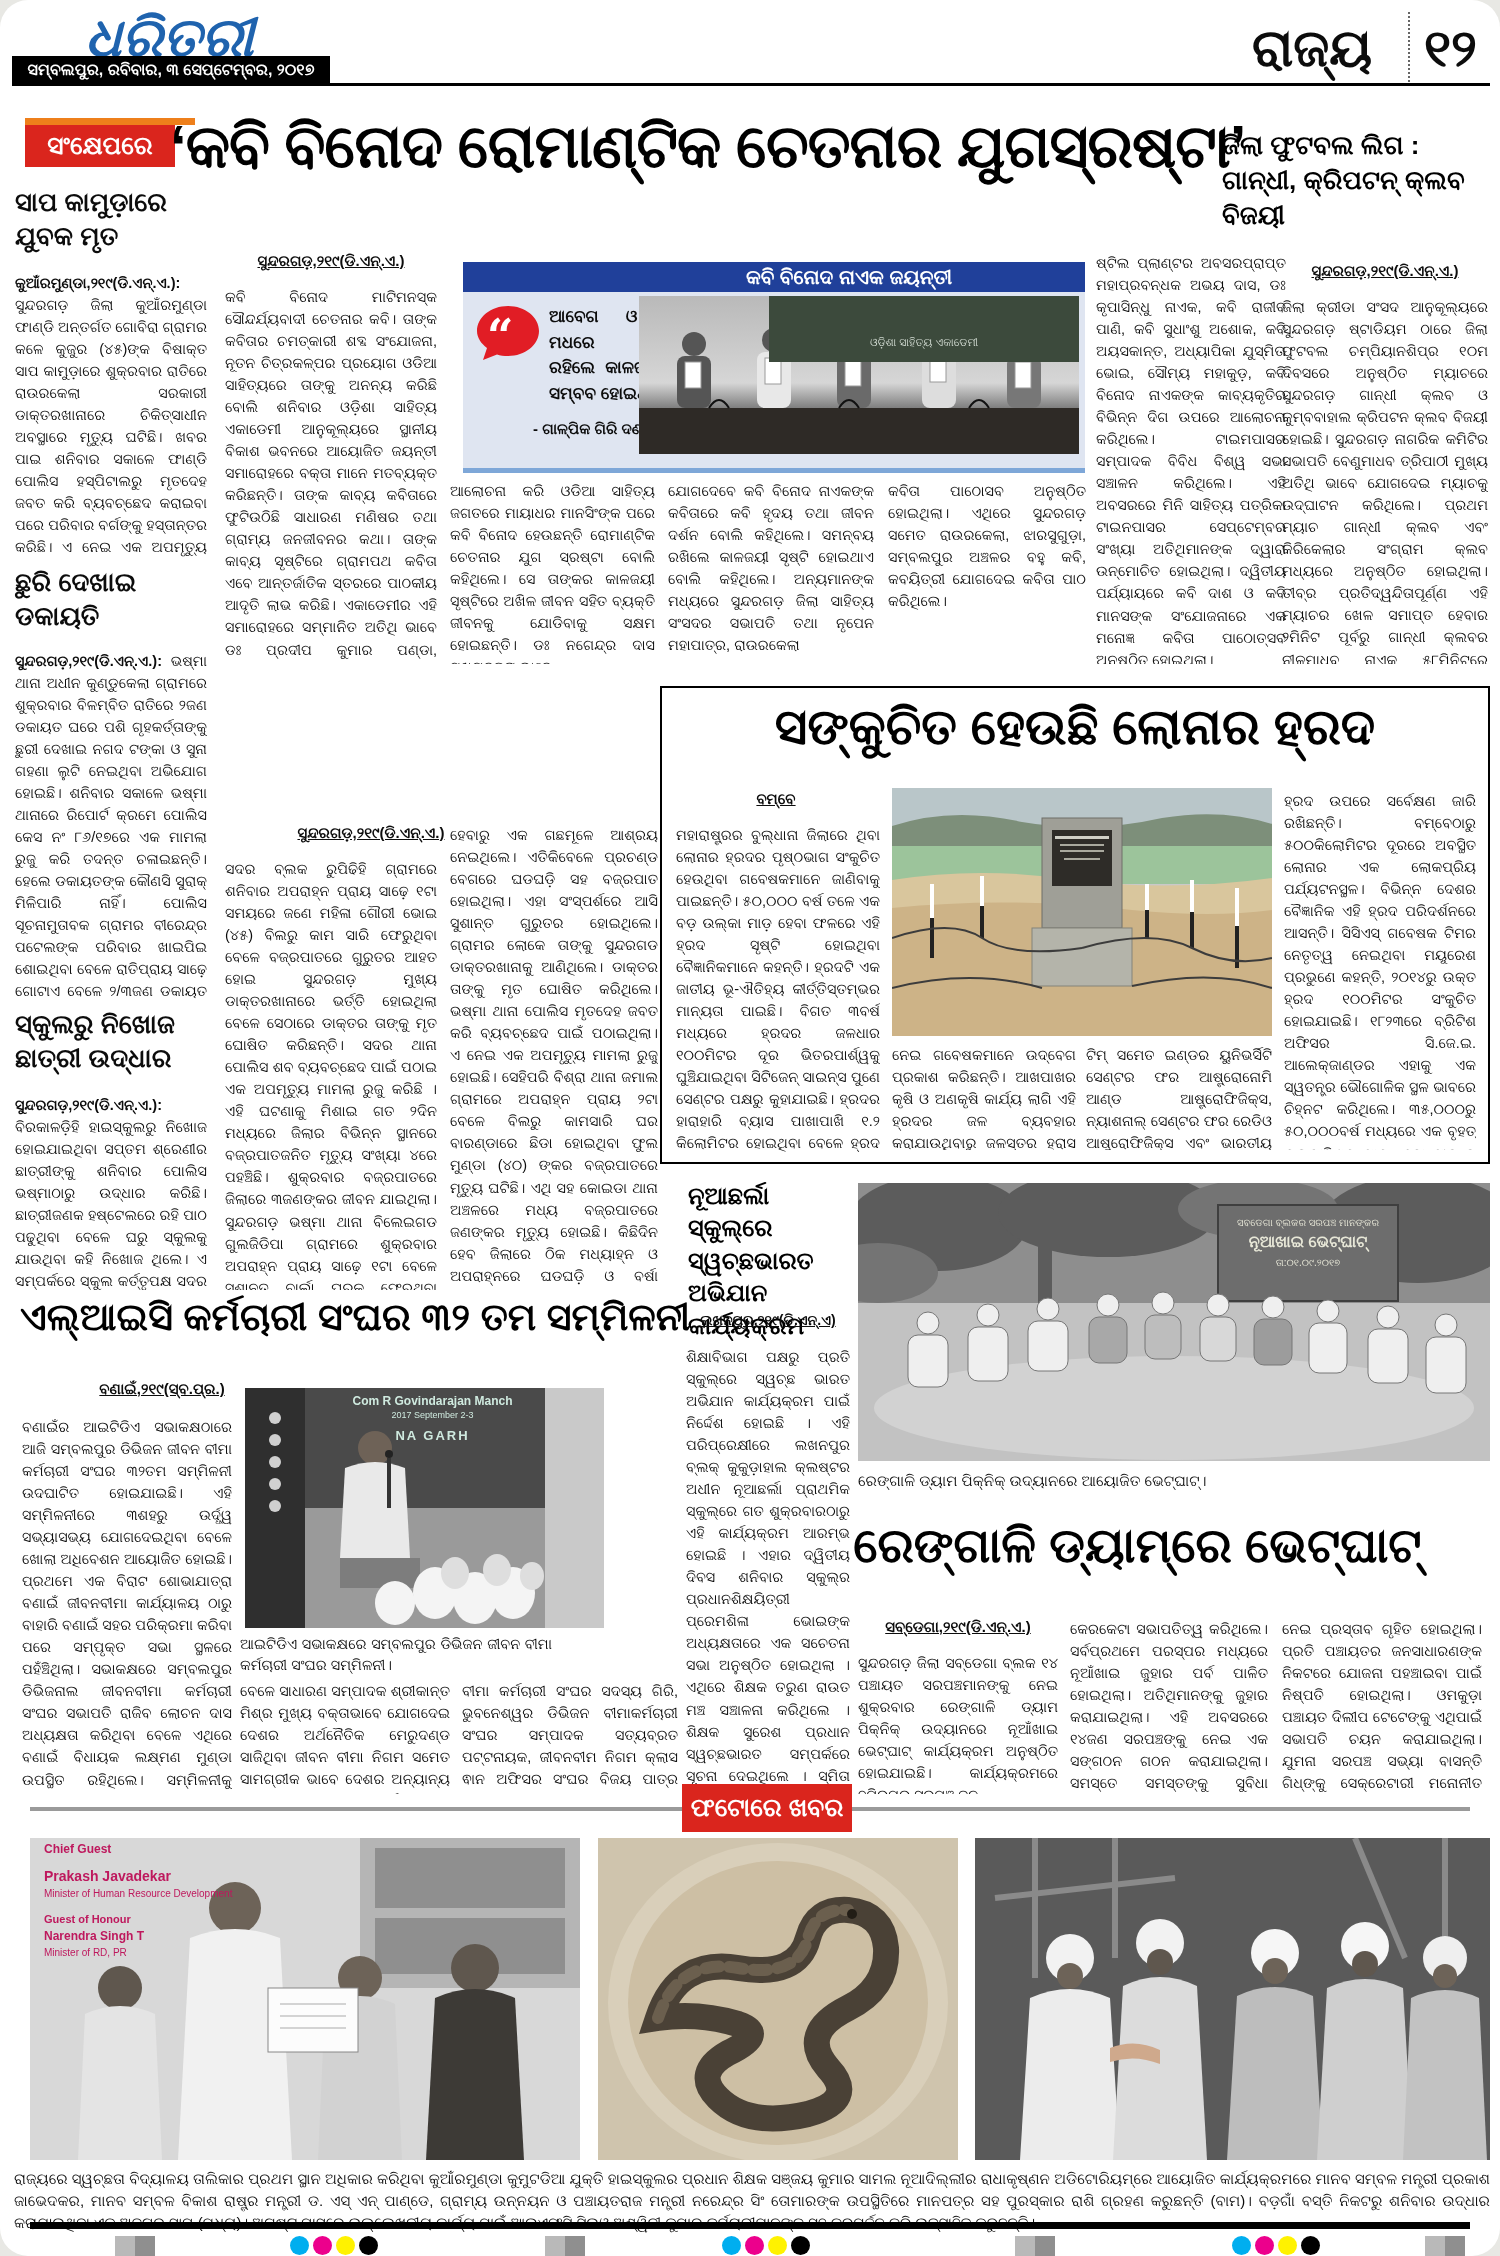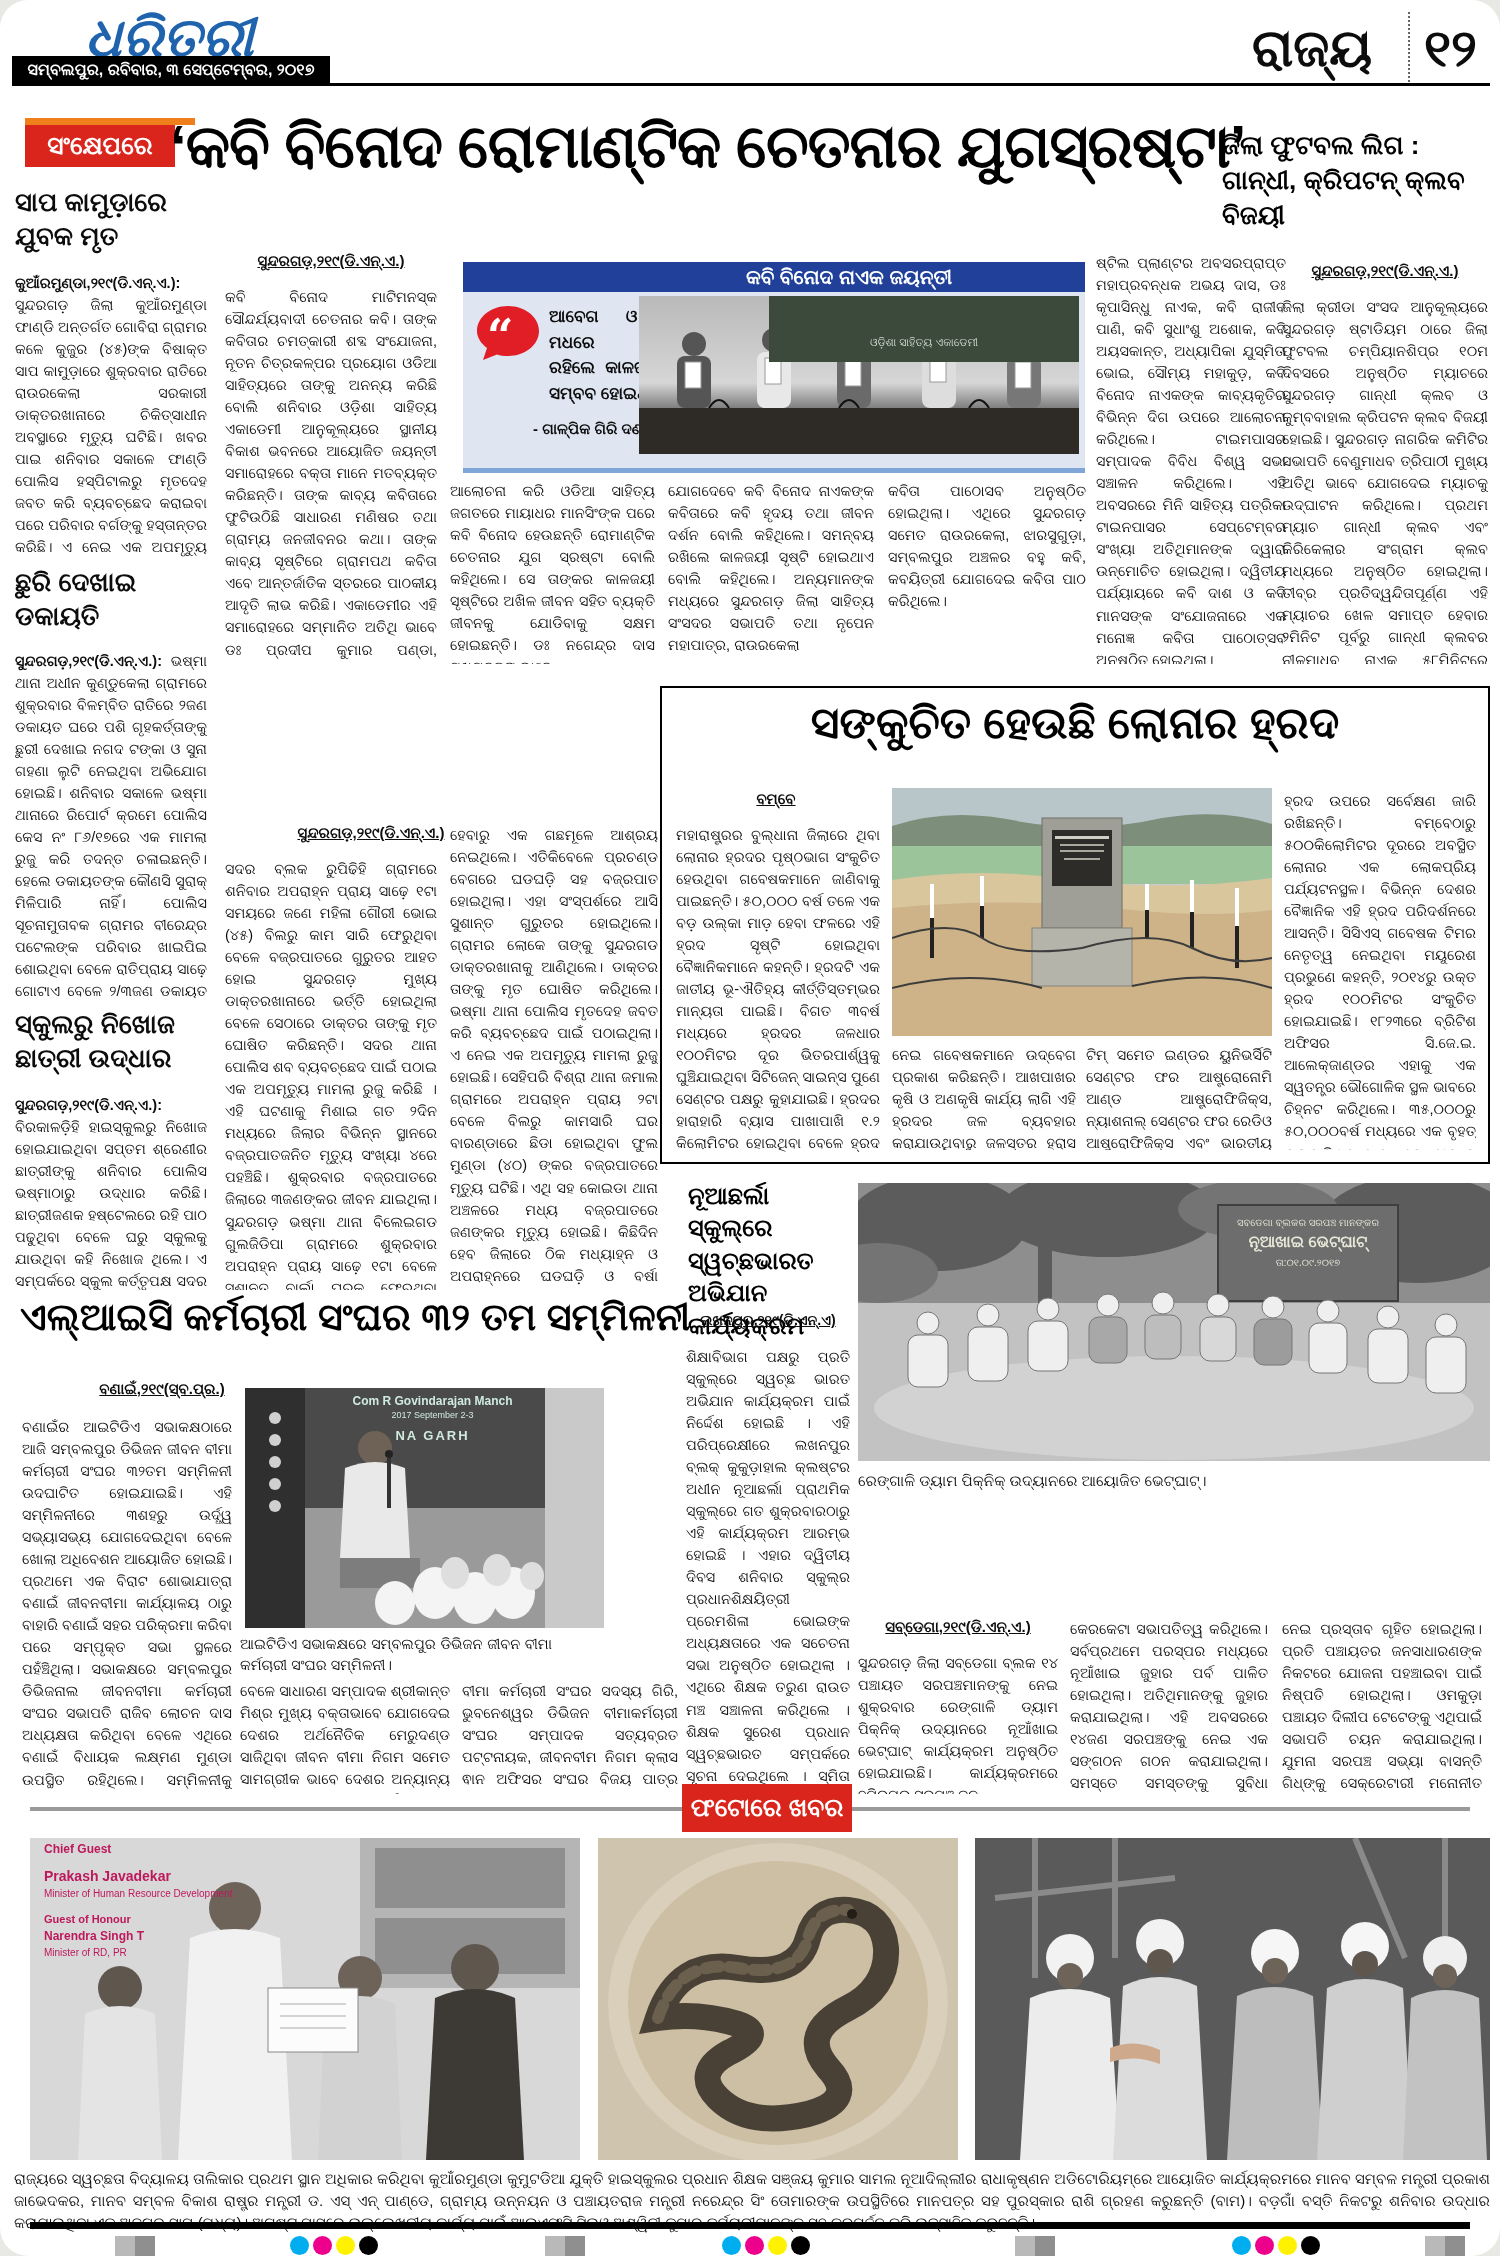--- a/index.html
+++ b/index.html
@@ -101,21 +101,21 @@
     <div>ଗାନ୍ଧୀ, କ୍ରିପଟନ୍ କ୍ଲବ ବିଜୟୀ</div>
   </div>
   <div class="abs dateline" style="left:1282px;top:262px;width:206px;">ସୁନ୍ଦରଗଡ଼,୨୧୯(ଡି.ଏନ୍.ଏ.)</div>
   <div class="abs body-text" style="left:1282px;top:296px;width:206px;height:368px;">ଜିଲା କ୍ରୀଡା ସଂସଦ ଆନୁକୂଲ୍ୟରେ ସୁନ୍ଦରଗଡ଼ ଷ୍ଟାଡିୟମ ଠାରେ ଜିଲା ଫୁଟବଲ ଚମ୍ପିୟାନଶିପ୍‌ର ୧୦ମ ଦିବସରେ ଅନୁଷ୍ଠିତ ମ୍ୟାଚରେ ସୁନ୍ଦରଗଡ଼ ଗାନ୍ଧୀ କ୍ଲବ ଓ କୁମ୍ବବାହାଲ କ୍ରିପଟନ କ୍ଲବ ବିଜୟୀ ହୋଇଛି। ସୁନ୍ଦରଗଡ଼ ନାଗରିକ କମିଟିର ସଭାପତି ବେଣୁମାଧବ ତ୍ରିପାଠୀ ମୁଖ୍ୟ ଅତିଥି ଭାବେ ଯୋଗଦେଇ ମ୍ୟାଚକୁ ଉଦ୍‌ଘାଟନ କରିଥିଲେ। ପ୍ରଥମ ମ୍ୟାଚ ଗାନ୍ଧୀ କ୍ଲବ ଏବଂ କିରିକେଲାର ସଂଗ୍ରାମ କ୍ଲବ ମଧ୍ୟରେ ଅନୁଷ୍ଠିତ ହୋଇଥିଲା। ତୀବ୍ର ପ୍ରତିଦ୍ୱନ୍ଦିତାପୂର୍ଣ୍ଣ ଏହି ମ୍ୟାଚର ଖେଳ ସମାପ୍ତ ହେବାର ୨ମିନିଟ ପୂର୍ବରୁ ଗାନ୍ଧୀ କ୍ଲବର ନୀଳମାଧବ ନାଏକ ୫୮ମିନିଟରେ ଗୋଟିଏ ଗୋଲ ଦେଇ ଦଳକୁ ୧-୦ ଗୋଲରେ ବିଜୟୀ କରିଥିଲେ। ୨ୟ ମ୍ୟାଚ କ୍ରିପଟନ କ୍ଲବ କୁମ୍ବବାହାଲ ଓ ଯୁବଜ୍ୟୋତି କ୍ଲବ ମସ୍ନିକାନୀ ମଧ୍ୟରେ ହୋଇଥିଲା। କୁମ୍ବବାହାଲ ଦଳ ୪-୦ ଗୋଲରେ ବିଜୟୀ ହୋଇଛି ।</div>
 
   <div class="abs dateline" style="left:265px;top:824px;width:212px;">ସୁନ୍ଦରଗଡ଼,୨୧୯(ଡି.ଏନ୍.ଏ.)</div>
   <div class="abs body-text" style="left:225px;top:858px;width:212px;height:432px;">ସଦର ବ୍ଲକ ରୁପିଢିହି ଗ୍ରାମରେ ଶନିବାର ଅପରାହ୍ନ ପ୍ରାୟ ସାଢ଼େ ୧ଟା ସମୟରେ ଜଣେ ମହିଳା ଗୌରୀ ଭୋଇ (୪୫) ବିଲରୁ କାମ ସାରି ଫେରୁଥିବା ବେଳେ ବଜ୍ରପାତରେ ଗୁରୁତର ଆହତ ହୋଇ ସୁନ୍ଦରଗଡ଼ ମୁଖ୍ୟ ଡାକ୍ତରଖାନାରେ ଭର୍ତ୍ତି ହୋଇଥିଲା ବେଳେ ସେଠାରେ ଡାକ୍ତର ତାଙ୍କୁ ମୃତ ଘୋଷିତ କରିଛନ୍ତି। ସଦର ଥାନା ପୋଲିସ ଶବ ବ୍ୟବଚ୍ଛେଦ ପାଇଁ ପଠାଇ ଏକ ଅପମୃତ୍ୟୁ ମାମଲା ରୁଜୁ କରିଛି । ଏହି ଘଟଣାକୁ ମିଶାଇ ଗତ ୨ଦିନ ମଧ୍ୟରେ ଜିଲାର ବିଭିନ୍ନ ସ୍ଥାନରେ ବଜ୍ରପାତଜନିତ ମୃତ୍ୟୁ ସଂଖ୍ୟା ୪ରେ ପହଞ୍ଚିଛି। ଶୁକ୍ରବାର ବଜ୍ରପାତରେ ଜିଲାରେ ୩ଜଣଙ୍କର ଜୀବନ ଯାଇଥିଲା। ସୁନ୍ଦରଗଡ଼ ଭଷ୍ମା ଥାନା ବିଲେଇଗଡ ଗୁଲଜିଡିପା ଗ୍ରାମରେ ଶୁକ୍ରବାର ଅପରାହ୍ନ ପ୍ରାୟ ସାଢ଼େ ୧ଟା ବେଳେ ସୁଶାନ୍ତ ବାର୍ଲା ଘରକୁ ଫେରୁଥିବା ସମୟରେ ବର୍ଷା</div>
   <div class="abs body-text" style="left:450px;top:824px;width:208px;height:466px;">ହେବାରୁ ଏକ ଗଛମୂଳେ ଆଶ୍ରୟ ନେଇଥିଲେ। ଏତିକିବେଳେ ପ୍ରଚଣ୍ଡ ବେଗରେ ଘଡଘଡ଼ି ସହ ବଜ୍ରପାତ ହୋଇଥିଲା। ଏହା ସଂସ୍ପର୍ଶରେ ଆସି ସୁଶାନ୍ତ ଗୁରୁତର ହୋଇଥିଲେ। ଗ୍ରାମର ଲୋକେ ତାଙ୍କୁ ସୁନ୍ଦରଗଡ ଡାକ୍ତରଖାନାକୁ ଆଣିଥିଲେ। ଡାକ୍ତର ତାଙ୍କୁ ମୃତ ଘୋଷିତ କରିଥିଲେ। ଭଷ୍ମା ଥାନା ପୋଲିସ ମୃତଦେହ ଜବତ କରି ବ୍ୟବଚ୍ଛେଦ ପାଇଁ ପଠାଇଥିଲା। ଏ ନେଇ ଏକ ଅପମୃତ୍ୟୁ ମାମଲା ରୁଜୁ ହୋଇଛି। ସେହିପରି ବିଶ୍ରା ଥାନା ଜମାଲ ଗ୍ରାମରେ ଅପରାହ୍ନ ପ୍ରାୟ ୨ଟା ବେଳେ ବିଲରୁ କାମସାରି ଘର ବାରଣ୍ଡାରେ ଛିଡା ହୋଇଥିବା ଫୁଲ ମୁଣ୍ଡା (୪୦) ଙ୍କର ବଜ୍ରପାତରେ ମୃତ୍ୟୁ ଘଟିଛି। ଏଥି ସହ କୋଇଡା ଥାନା ଅଞ୍ଚଳରେ ମଧ୍ୟ ବଜ୍ରପାତରେ ଜଣଙ୍କର ମୃତ୍ୟୁ ହୋଇଛି। କିଛିଦିନ ହେବ ଜିଲାରେ ଠିକ ମଧ୍ୟାହ୍ନ ଓ ଅପରାହ୍ନରେ ଘଡଘଡ଼ି ଓ ବର୍ଷା ହେଉଥିବା ବେଳେ ବଜ୍ରପାତ ଆଶଙ୍କା ନେଇ ଲୋକେ ଆତଙ୍କିତ ହେଉଛନ୍ତି।</div>
 
   <div class="abs" style="left:660px;top:686px;width:830px;height:478px;border:2px solid #000;box-sizing:border-box;">
-    <div class="abs head" style="left:0;top:10px;width:826px;font-size:44px;text-align:center;">ସଙ୍କୁଚିତ ହେଉଛି ଲୋନାର ହ୍ରଦ</div>
+    <div class="abs head" style="left:0;top:10px;width:826px;font-size:50px;text-align:center;">ସଙ୍କୁଚିତ ହେଉଛି ଲୋନାର ହ୍ରଦ</div>
     <div class="abs dateline" style="left:14px;top:102px;width:200px;">ବମ୍ବେ</div>
     <div class="abs body-text" style="left:14px;top:136px;width:204px;height:328px;">ମହାରାଷ୍ଟ୍ରର ବୁଲ୍‌ଧାନା ଜିଲାରେ ଥିବା ଲୋନାର ହ୍ରଦର ପୃଷ୍ଠଭାଗ ସଂକୁଚିତ ହେଉଥିବା ଗବେଷକମାନେ ଜାଣିବାକୁ ପାଇଛନ୍ତି। ୫୦,୦୦୦ ବର୍ଷ ତଳେ ଏକ ବଡ଼ ଉଲ୍କା ମାଡ଼ ହେବା ଫଳରେ ଏହି ହ୍ରଦ ସୃଷ୍ଟି ହୋଇଥିବା ବୈଜ୍ଞାନିକମାନେ କହନ୍ତି। ହ୍ରଦଟି ଏକ ଜାତୀୟ ଭୂ-ଐତିହ୍ୟ କୀର୍ତ୍ତିସ୍ତମ୍ଭର ମାନ୍ୟତା ପାଇଛି। ବିଗତ ୩ବର୍ଷ ମଧ୍ୟରେ ହ୍ରଦର ଜଳଧାର ୧୦୦ମିଟର ଦୂର ଭିତରପାର୍ଶ୍ୱକୁ ଘୁଞ୍ଚିଯାଇଥିବା ସିଟିଜେନ୍ ସାଇନ୍ସ ପୁଣେ ସେଣ୍ଟର ପକ୍ଷରୁ କୁହାଯାଇଛି। ହ୍ରଦର ହାରାହାରି ବ୍ୟାସ ପାଖାପାଖି ୧.୨ କିଲୋମିଟର ହୋଇଥିବା ବେଳେ ହ୍ରଦ ସଂକୁଚିତ ହେଉଥିବା</div>
 
     <div class="abs photo" style="left:230px;top:100px;width:380px;height:248px;">
       <svg width="380" height="248" viewBox="0 0 380 248">
         <rect width="380" height="60" fill="#b9c6c9"></rect>
         <path d="M0 60 L0 38 Q60 18 130 34 Q200 46 270 30 Q330 20 380 36 L380 60 Z" fill="#7d8f7a"></path>
         <rect x="0" y="58" width="380" height="38" fill="#9cc49b"></rect>
         <path d="M0 92 Q90 78 180 92 Q280 104 380 90 L380 248 L0 248 Z" fill="#d9c69d"></path>
         <path d="M0 120 Q120 108 240 122 Q320 130 380 122 L380 248 L0 248 Z" fill="#cdb387"></path>
@@ -197,20 +197,21 @@
       </g>
     </svg>
     <div class="abs" style="left:362px;top:26px;width:176px;height:88px;color:#e8e8d8;text-align:center;">
       <div style="font-size:10px;margin-top:8px;">ସବଡେଗା ବ୍ଲକର ସରପଞ୍ଚ ମାନଙ୍କର</div>
       <div style="font-size:16px;font-weight:bold;margin-top:4px;">ନୂଆଖାଇ ଭେଟ୍‌ଘାଟ୍</div>
       <div style="font-size:10px;margin-top:6px;">ତା:୦୧.୦୯.୨୦୧୭</div>
     </div>
   </div>
   <div class="abs caption" style="left:858px;top:1470px;width:632px;">ରେଙ୍ଗାଳି ଡ୍ୟାମ ପିକ୍‌ନିକ୍ ଉଦ୍ୟାନରେ ଆୟୋଜିତ ଭେଟ୍‌ଘାଟ୍।</div>
 
+  <div class="abs head" style="left:785px;top:1518px;width:705px;font-size:48px;text-align:center;white-space:nowrap;">ରେଙ୍ଗାଳି ଡ୍ୟାମ୍‌ରେ ଭେଟ୍‌ଘାଟ୍</div>
   <div class="abs dateline" style="left:858px;top:1618px;width:200px;">ସବ୍‌ଡେଗା,୨୧୯(ଡି.ଏନ୍.ଏ.)</div>
   <div class="abs body-text" style="left:858px;top:1652px;width:200px;height:142px;">ସୁନ୍ଦରଗଡ଼ ଜିଲା ସବ୍‌ଡେଗା ବ୍ଲକ ୧୪ ପଞ୍ଚାୟତ ସରପଞ୍ଚମାନଙ୍କୁ ନେଇ ଶୁକ୍ରବାର ରେଙ୍ଗାଳି ଡ୍ୟାମ ପିକ୍ନିକ୍ ଉଦ୍ୟାନରେ ନୂଆଁଖାଇ ଭେଟ୍‌ଘାଟ୍ କାର୍ଯ୍ୟକ୍ରମ ଅନୁଷ୍ଠିତ ହୋଇଯାଇଛି। କାର୍ଯ୍ୟକ୍ରମରେ ହମିରପୁର ସରପଞ୍ଚ ଜନ୍</div>
   <div class="abs body-text" style="left:1070px;top:1618px;width:198px;height:176px;">କେରକେଟା ସଭାପତିତ୍ୱ କରିଥିଲେ। ସର୍ବପ୍ରଥମେ ପରସ୍ପର ମଧ୍ୟରେ ନୂଆଁଖାଇ ଜୁହାର ପର୍ବ ପାଳିତ ହୋଇଥିଲା। ଅତିଥିମାନଙ୍କୁ ଜୁହାର କରାଯାଇଥିଲା। ଏହି ଅବସରରେ ୧୪ଜଣ ସରପଞ୍ଚଙ୍କୁ ନେଇ ଏକ ସଙ୍ଗଠନ ଗଠନ କରାଯାଇଥିଲା। ସମସ୍ତେ ସମସ୍ତଙ୍କୁ ସୁବିଧା ଅସୁବିଧାରେ ସହଯୋଗ କରିବା</div>
   <div class="abs body-text" style="left:1282px;top:1618px;width:200px;height:176px;">ନେଇ ପ୍ରସ୍ତାବ ଗୃହିତ ହୋଇଥିଲା। ପ୍ରତି ପଞ୍ଚାୟତର ଜନସାଧାରଣଙ୍କ ନିକଟରେ ଯୋଜନା ପହଞ୍ଚାଇବା ପାଇଁ ନିଷ୍ପତି ହୋଇଥିଲା। ଓମକୁଡ଼ା ପଞ୍ଚାୟତ ଦିଲୀପ ଟେଟେଙ୍କୁ ଏଥିପାଇଁ ସଭାପତି ଚୟନ କରାଯାଇଥିଲା। ଯୁମନା ସରପଞ୍ଚ ସଭ୍ୟା ବାସନ୍ତି ଗିଧ୍‌ଙ୍କୁ ସେକ୍ରେଟାରୀ ମନୋନୀତ କରାଯାଇଛି।</div>
 
   <div class="abs head" style="left:20px;top:1296px;width:660px;font-size:38px;text-align:center;white-space:nowrap;">ଏଲ୍ଆଇସି କର୍ମଚାରୀ ସଂଘର  ୩୨ ତମ ସମ୍ମିଳନୀ</div>
   <div class="abs dateline" style="left:62px;top:1380px;width:200px;">ବଣାଇଁ,୨୧୯(ସ୍ବ.ପ୍ର.)</div>
   <div class="abs body-text" style="left:22px;top:1416px;width:210px;height:378px;">ବଣାଇଁର ଆଇଟିଡିଏ ସଭାକକ୍ଷଠାରେ ଆଜି ସମ୍ବଲପୁର ଡିଭିଜନ ଜୀବନ ବୀମା କର୍ମଚାରୀ ସଂଘର ୩୨ତମ ସମ୍ମିଳନୀ ଉଦଘାଟିତ ହୋଇଯାଇଛି। ଏହି ସମ୍ମିଳନୀରେ ୩ଶହରୁ ଉର୍ଦ୍ଧ୍ୱ ସଭ୍ୟାସଭ୍ୟ ଯୋଗଦେଇଥିବା ବେଳେ ଖୋଲା ଅଧିବେଶନ ଆୟୋଜିତ ହୋଇଛି। ପ୍ରଥମେ ଏକ ବିରାଟ ଶୋଭାଯାତ୍ରା ବଣାଇଁ ଜୀବନବୀମା କାର୍ଯ୍ୟାଳୟ ଠାରୁ ବାହାରି ବଣାଇଁ ସହର ପରିକ୍ରମା କରିବା ପରେ ସମ୍ପୃକ୍ତ ସଭା ସ୍ଥଳରେ ପହଁଞ୍ଚିଥିଲା। ସଭାକକ୍ଷରେ ସମ୍ବଲପୁର ଡିଭିଜନାଲ ଜୀବନବୀମା କର୍ମଚାରୀ ସଂଘର ସଭାପତି ରାଜିବ ଲୋଚନ ଦାସ ଅଧ୍ୟକ୍ଷତା କରିଥିବା ବେଳେ ଏଥିରେ ବଣାଇଁ ବିଧାୟକ ଲକ୍ଷ୍ମଣ ମୁଣ୍ଡା ଉପସ୍ଥିତ ରହିଥିଲେ। ସମ୍ମିଳନୀକୁ କେନ୍ଦ୍ରୀୟ ପୂର୍ବାଞ୍ଚଳ ଜୀବନ ବୀମା କର୍ମଚାରୀ ସଂଘ ସଭାପତି ପ୍ରଦୀପ ମୁଖାର୍ଜୀ ଉଦବୋଧନ ଦେଇଥିଲେ।</div>
 
   <div class="abs photo" style="left:245px;top:1388px;width:359px;height:240px;">

